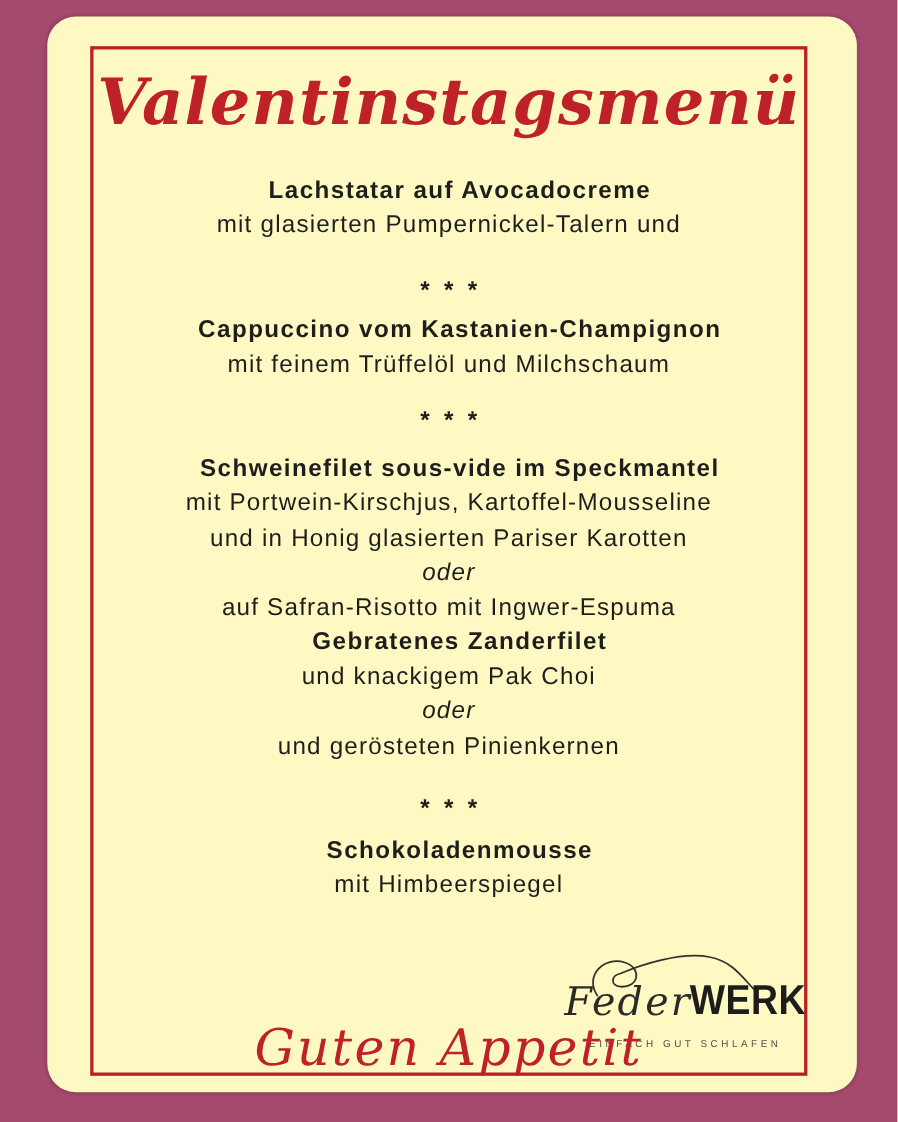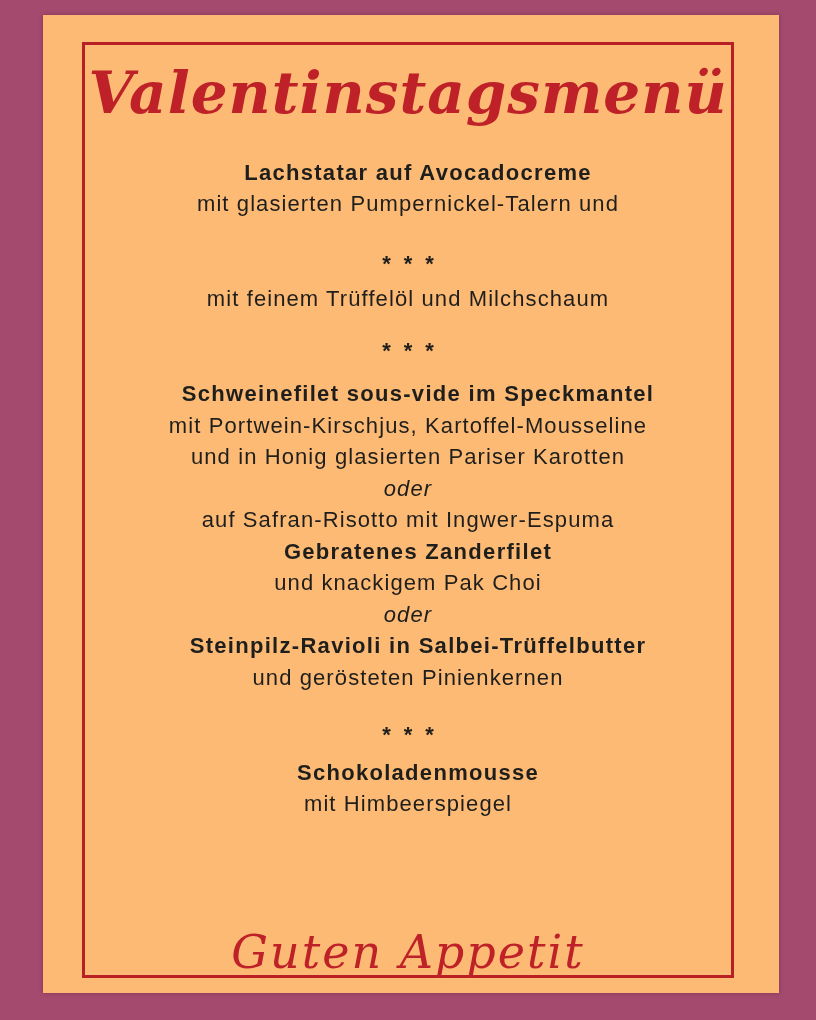--- a/index.html
+++ b/index.html
@@ -8,22 +8,23 @@
     width: 816px;
     height: 1020px;
     background: #A44A6E;
     overflow: hidden;
     font-family: "Liberation Sans", sans-serif;
   }
   .paper {
     position: absolute;
     left: 43px; top: 15px;
     width: 736px; height: 978px;
-    background: #fdba74;
+    background: #fef9c3;
     box-shadow: 0 0 4px rgba(60,20,35,.35);
+    border-radius: 26px;
   }
   .frame {
     position: absolute;
     left: 39px; top: 27px;
     width: 652px; height: 936px;
     box-sizing: border-box;
     border: 3px solid #B92025;
     text-align: center;
     color: #1E1E1C;
   }
@@ -116,42 +117,53 @@
   <div class="paper">
     <div class="frame">
 
       <h1 class="title">Valentinstagsmenü</h1>
 
       <div class="line name">Lachstatar auf Avocadocreme</div>
       <div class="line">mit glasierten Pumpernickel-Talern und</div>
 
       <div class="sep sep-1">***</div>
 
+      <div class="line name">Cappuccino vom Kastanien-Champignon</div>
       <div class="line">mit feinem Trüffelöl und Milchschaum</div>
 
       <div class="sep sep-2">***</div>
 
       <div class="line name">Schweinefilet sous-vide im Speckmantel</div>
       <div class="line">mit Portwein-Kirschjus, Kartoffel-Mousseline</div>
       <div class="line">und in Honig glasierten Pariser Karotten</div>
 
       <div class="line or">oder</div>
 
       <div class="line">auf Safran-Risotto mit Ingwer-Espuma</div>
       <div class="line name">Gebratenes Zanderfilet</div>
       <div class="line">und knackigem Pak Choi</div>
 
       <div class="line or">oder</div>
 
-      <div class="line name">Steinpilz-Ravioli in Salbei-Trüffelbutter</div>
       <div class="line">und gerösteten Pinienkernen</div>
 
       <div class="sep sep-3">***</div>
 
       <div class="line name">Schokoladenmousse</div>
       <div class="line">mit Himbeerspiegel</div>
 
       <div class="closing">Guten Appetit</div>
 
+      <div class="logo">
+        <svg class="flourish" width="160" height="55" viewBox="0 0 160 55">
+          <path d="M12 44 C0 26, 18 8, 37 14 C53 19, 50 37, 33 36 C24 35, 24 26, 33 24
+                   C52 16, 88 4, 114 9 C134 13, 142 25, 154 38" fill="none" stroke="#33322F" stroke-width="1.6" stroke-linecap="round"></path>
+        </svg>
+        <div class="logo-name">
+          <span class="feder">Feder</span>
+            <span class="werk">WERK</span>
+        </div>
+        <div class="tagline">EINFACH GUT SCHLAFEN</div>
+      </div>
 
     </div>
   </div>
 </div>
 
 </body></html>

